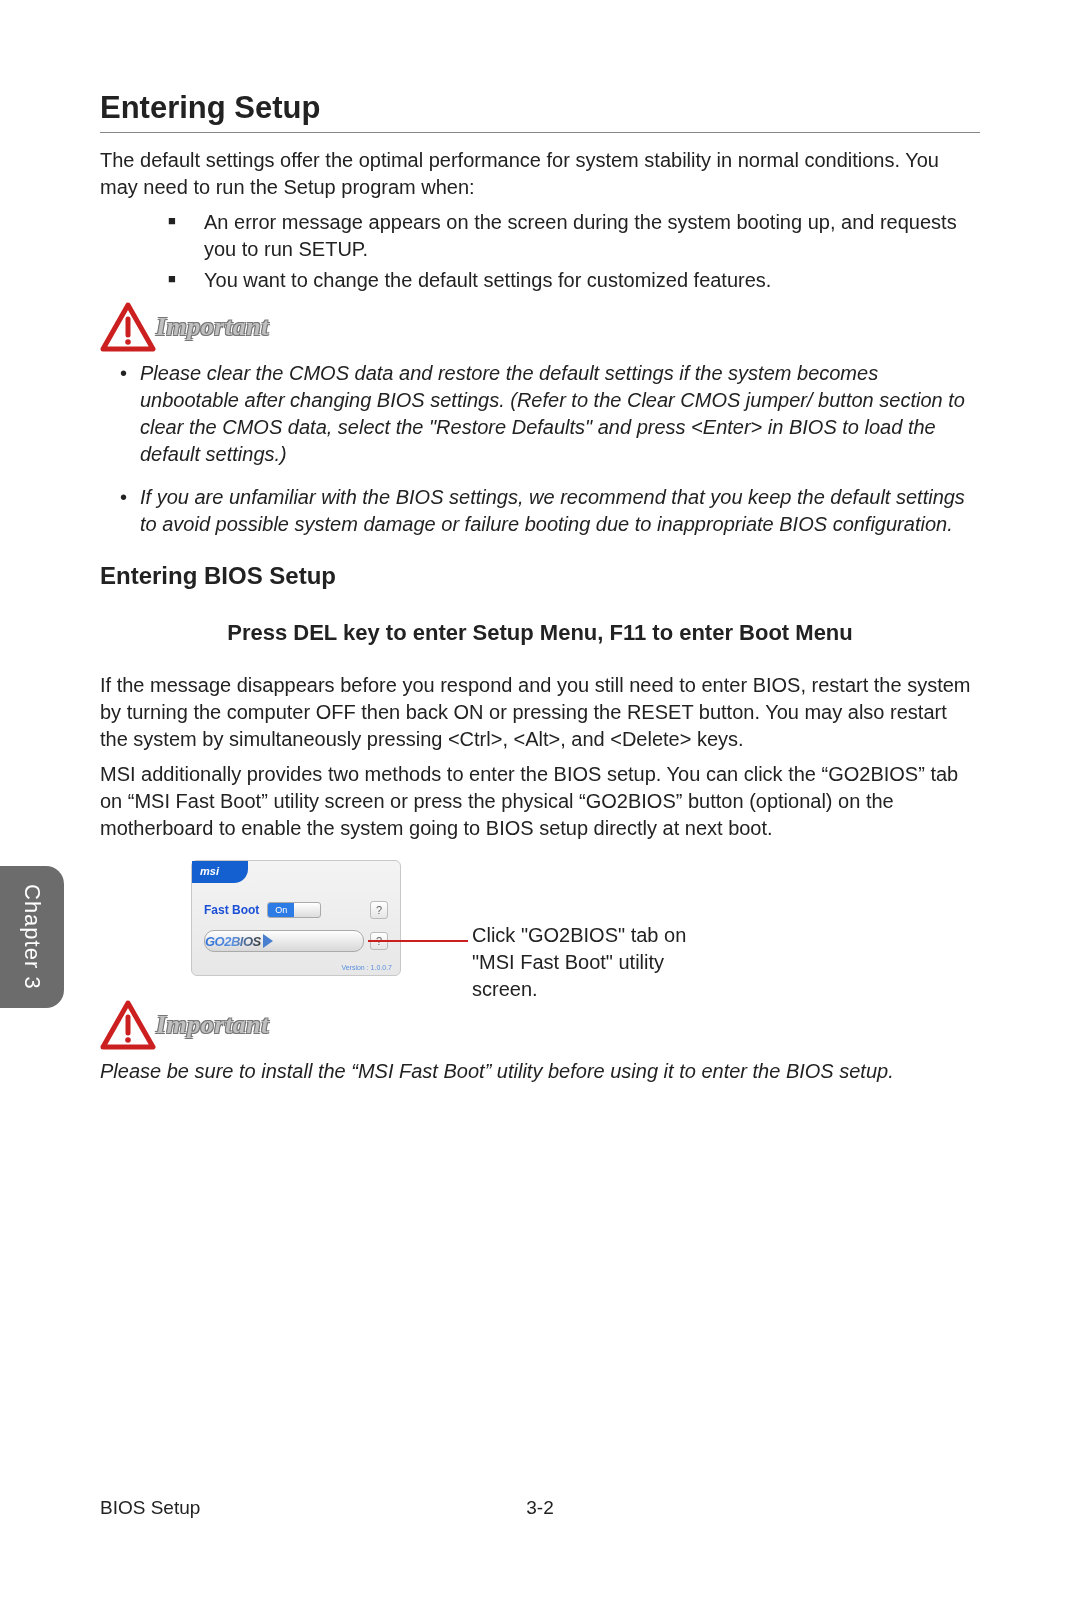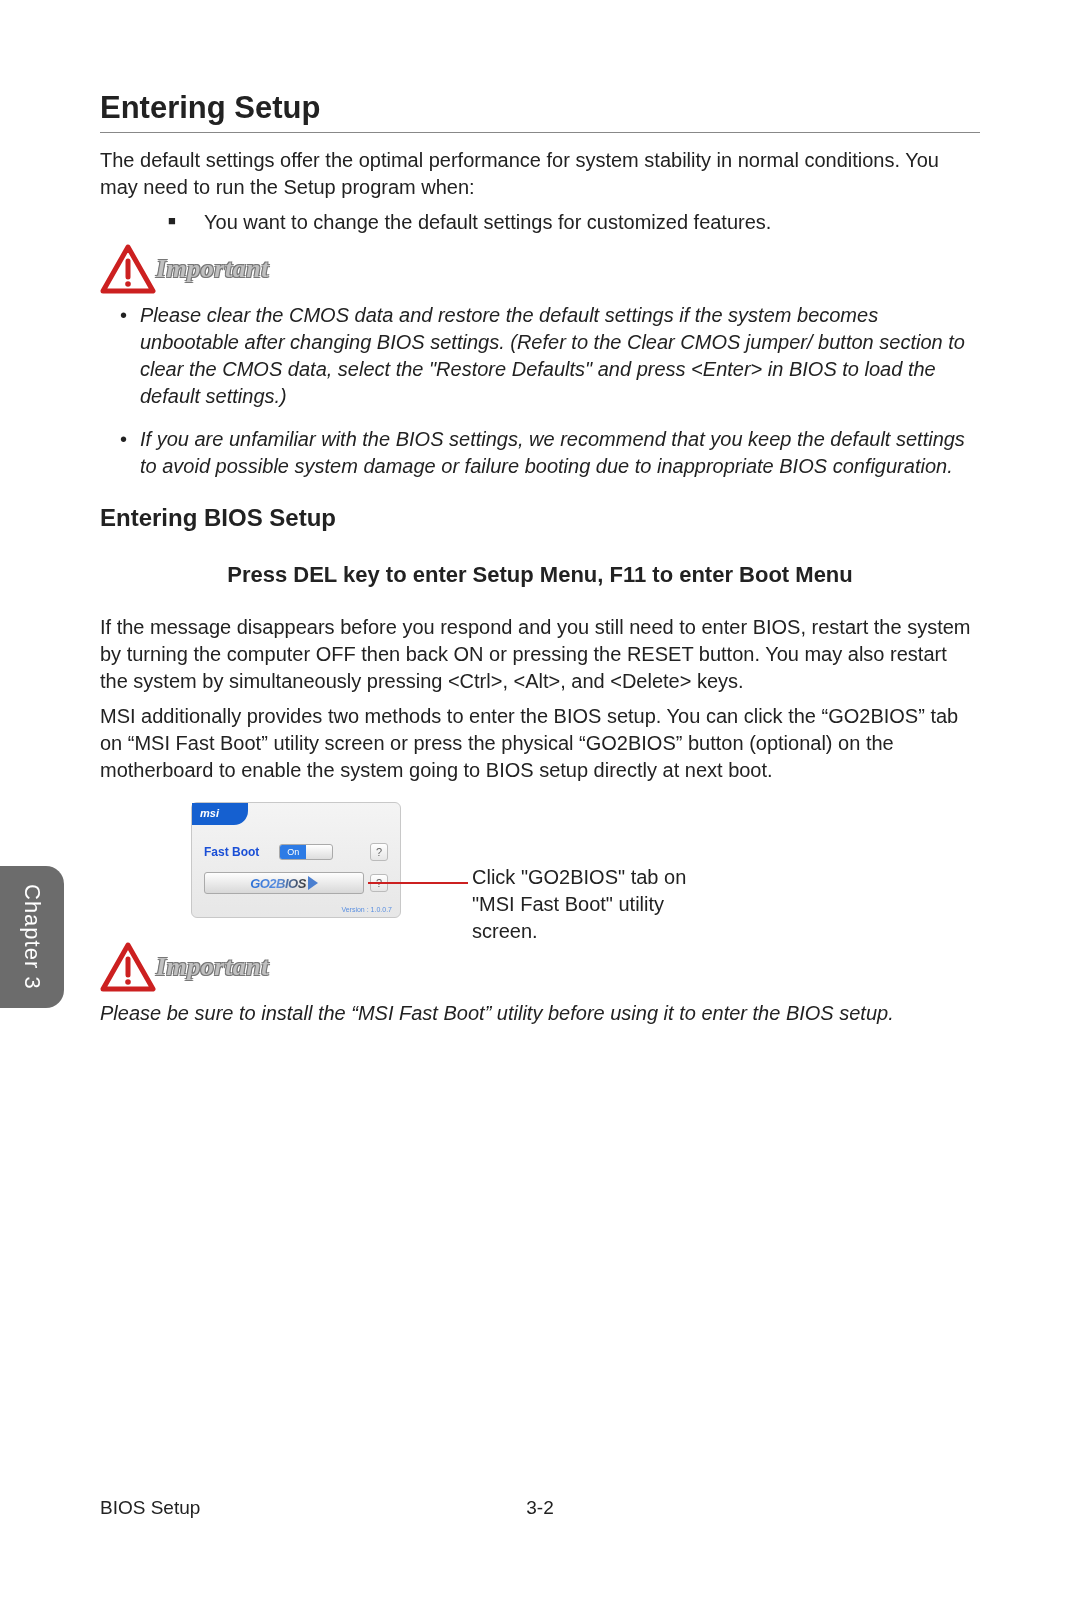--- a/index.html
+++ b/index.html
@@ -149,21 +149,21 @@
       font-family: Arial, sans-serif;
     }
     .fastboot-row {
       position: absolute;
       left: 12px;
       top: 38px;
       width: 184px;
       height: 22px;
       display: flex;
       align-items: center;
-      gap: 20px;
+      gap: 8px;
     }
     .fastboot-label {
       color: #1a4fd6;
       font-size: 12px;
       font-weight: bold;
     }
     .toggle {
       width: 54px;
       height: 16px;
       border: 1px solid #aaa;
@@ -204,25 +204,24 @@
       width: 184px;
       height: 24px;
       display: flex;
       align-items: center;
       gap: 6px;
     }
     .go2bios-btn {
       flex: 1;
       height: 22px;
       border: 1px solid #aaa;
-      border-radius: 3px;
+      border-radius: 10px;
       background: linear-gradient(#fefefe, #d8d8d8);
       display: flex;
       align-items: center;
-      justify-content: center;
     }
     .go2bios-text {
       font-family: Arial, sans-serif;
       font-size: 13px;
       font-weight: bold;
       font-style: italic;
       background: linear-gradient(90deg, #2b6fd6, #5a8fe0, #3a3a3a);
       -webkit-background-clip: text;
       background-clip: text;
       color: transparent;
@@ -313,20 +312,21 @@
 </div>
 
 <div class="content">
 
   <h1 class="main-heading">Entering Setup</h1>
   <hr class="heading-rule">
 
   <p class="body-text">The default settings offer the optimal performance for system stability in normal conditions. You may need to run the Setup program when:</p>
 
   <ul class="bullet-list">
+    <li>An error message appears on the screen during the system booting up, and requests you to run SETUP.</li>
     <li>You want to change the default settings for customized features.</li>
   </ul>
 
   <div class="important-row">
     <svg class="warning-triangle" viewBox="0 0 56 50">
       <polygon points="28,3 53,47 3,47" fill="none" stroke="#cc2020" stroke-width="5" stroke-linejoin="round"></polygon>
       <line x1="28" y1="17" x2="28" y2="33" stroke="#cc2020" stroke-width="5" stroke-linecap="round"></line>
       <circle cx="28" cy="40" r="2.8" fill="#cc2020"></circle>
     </svg>
     <span class="important-label">Important</span>

